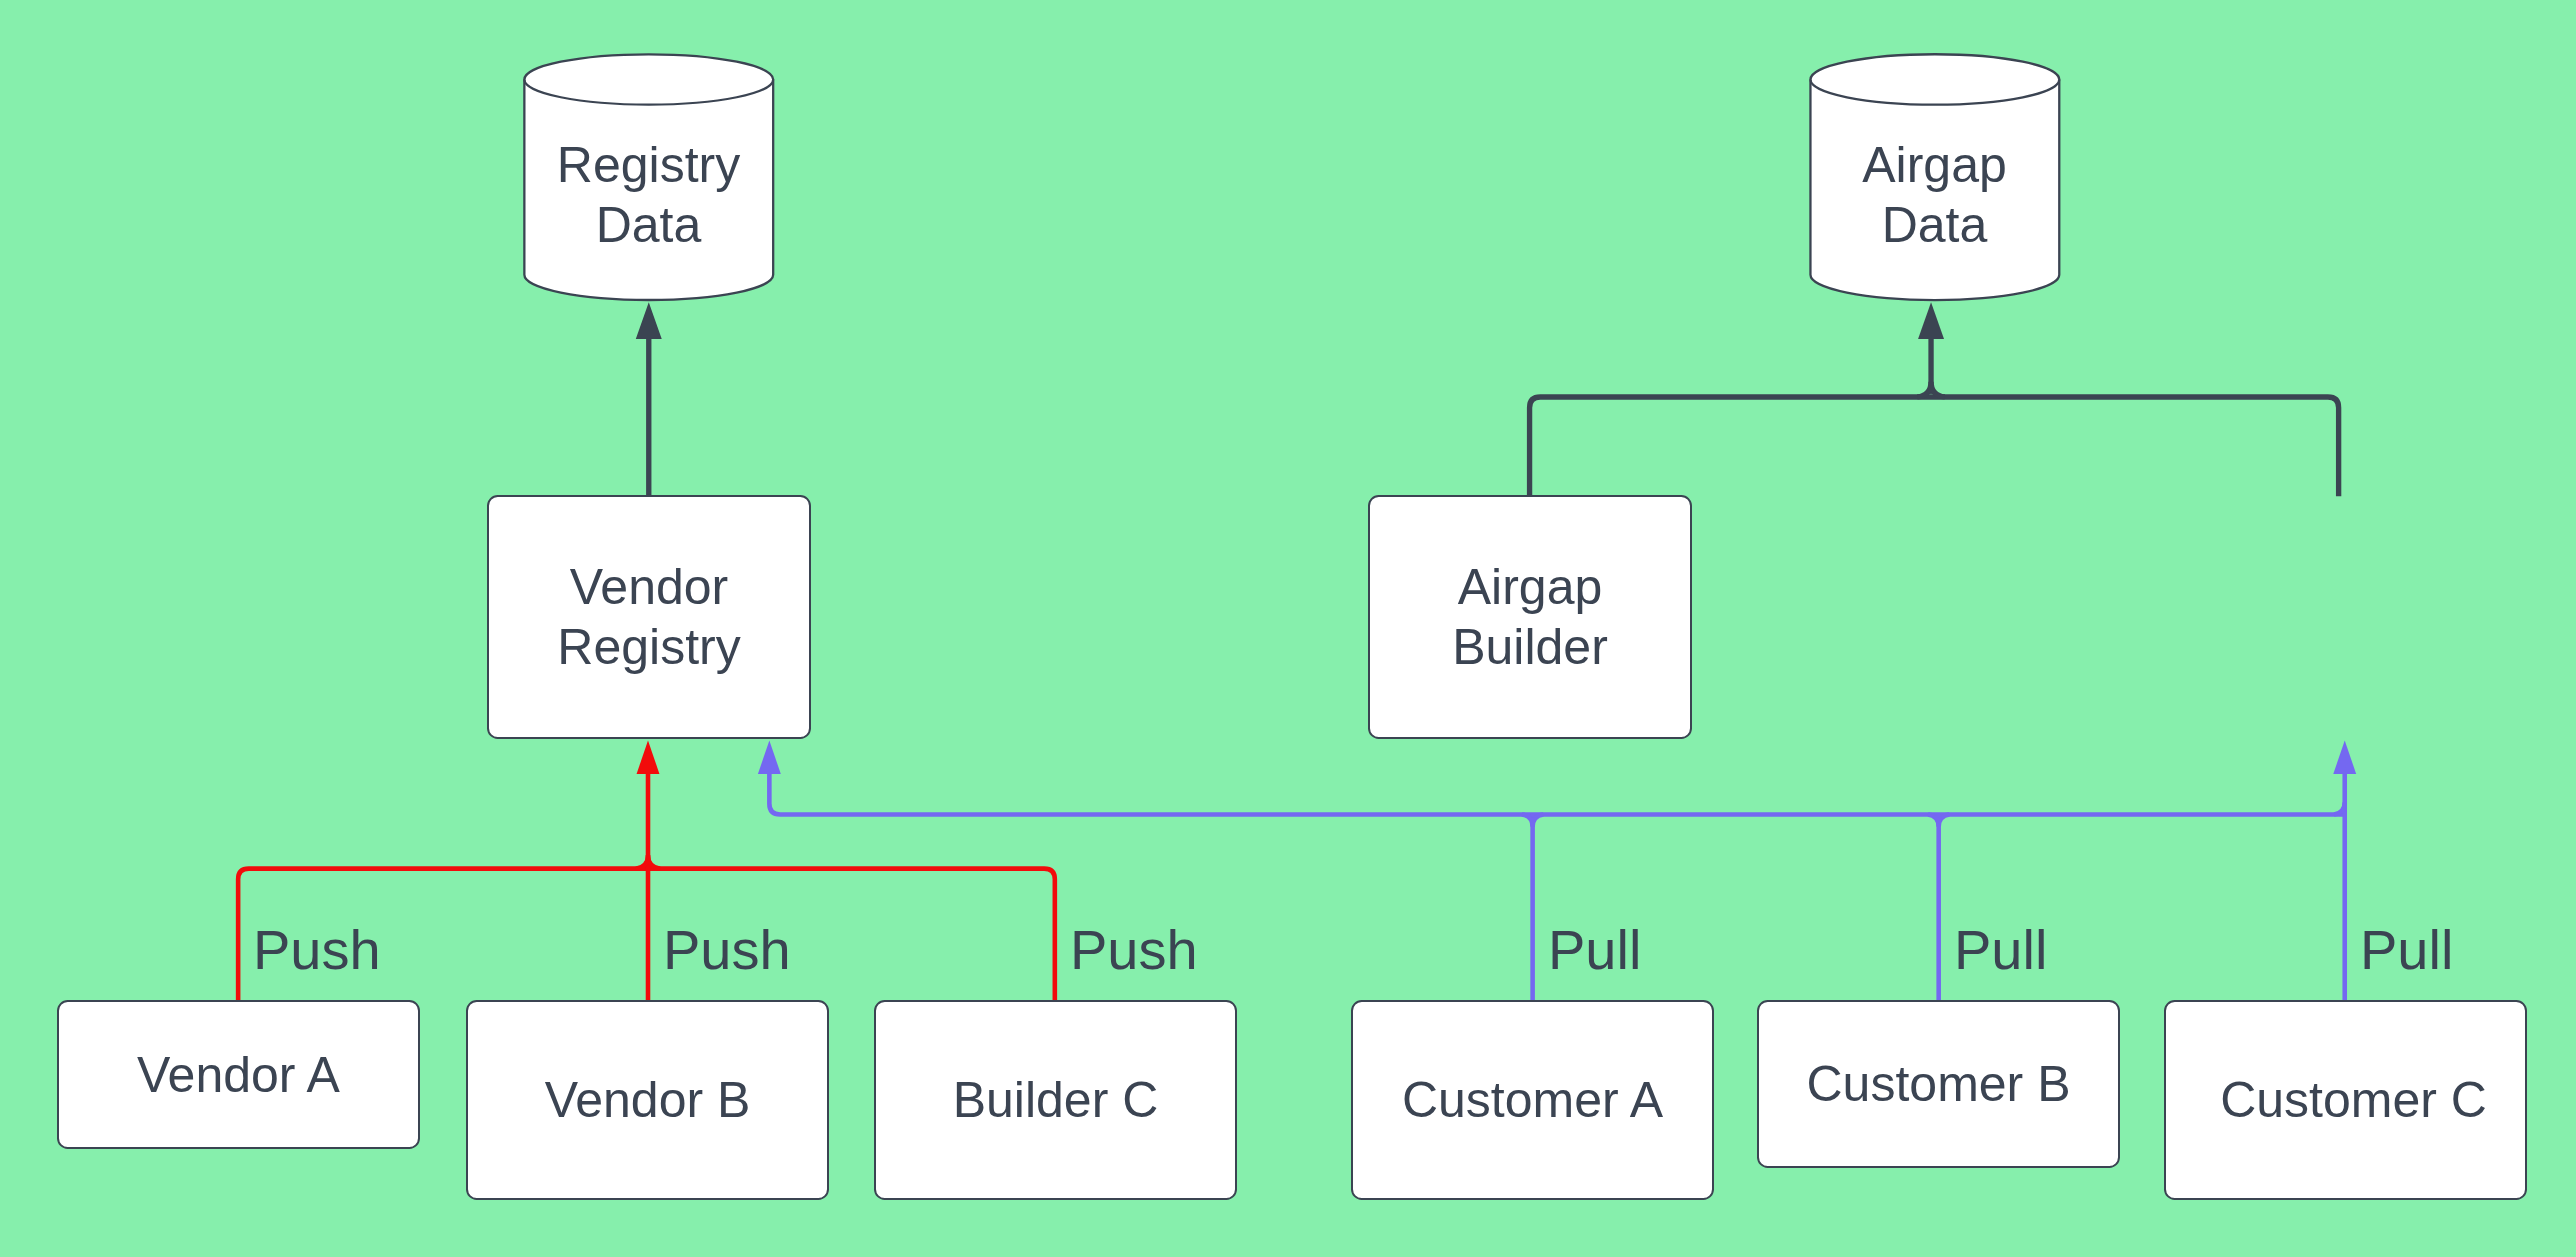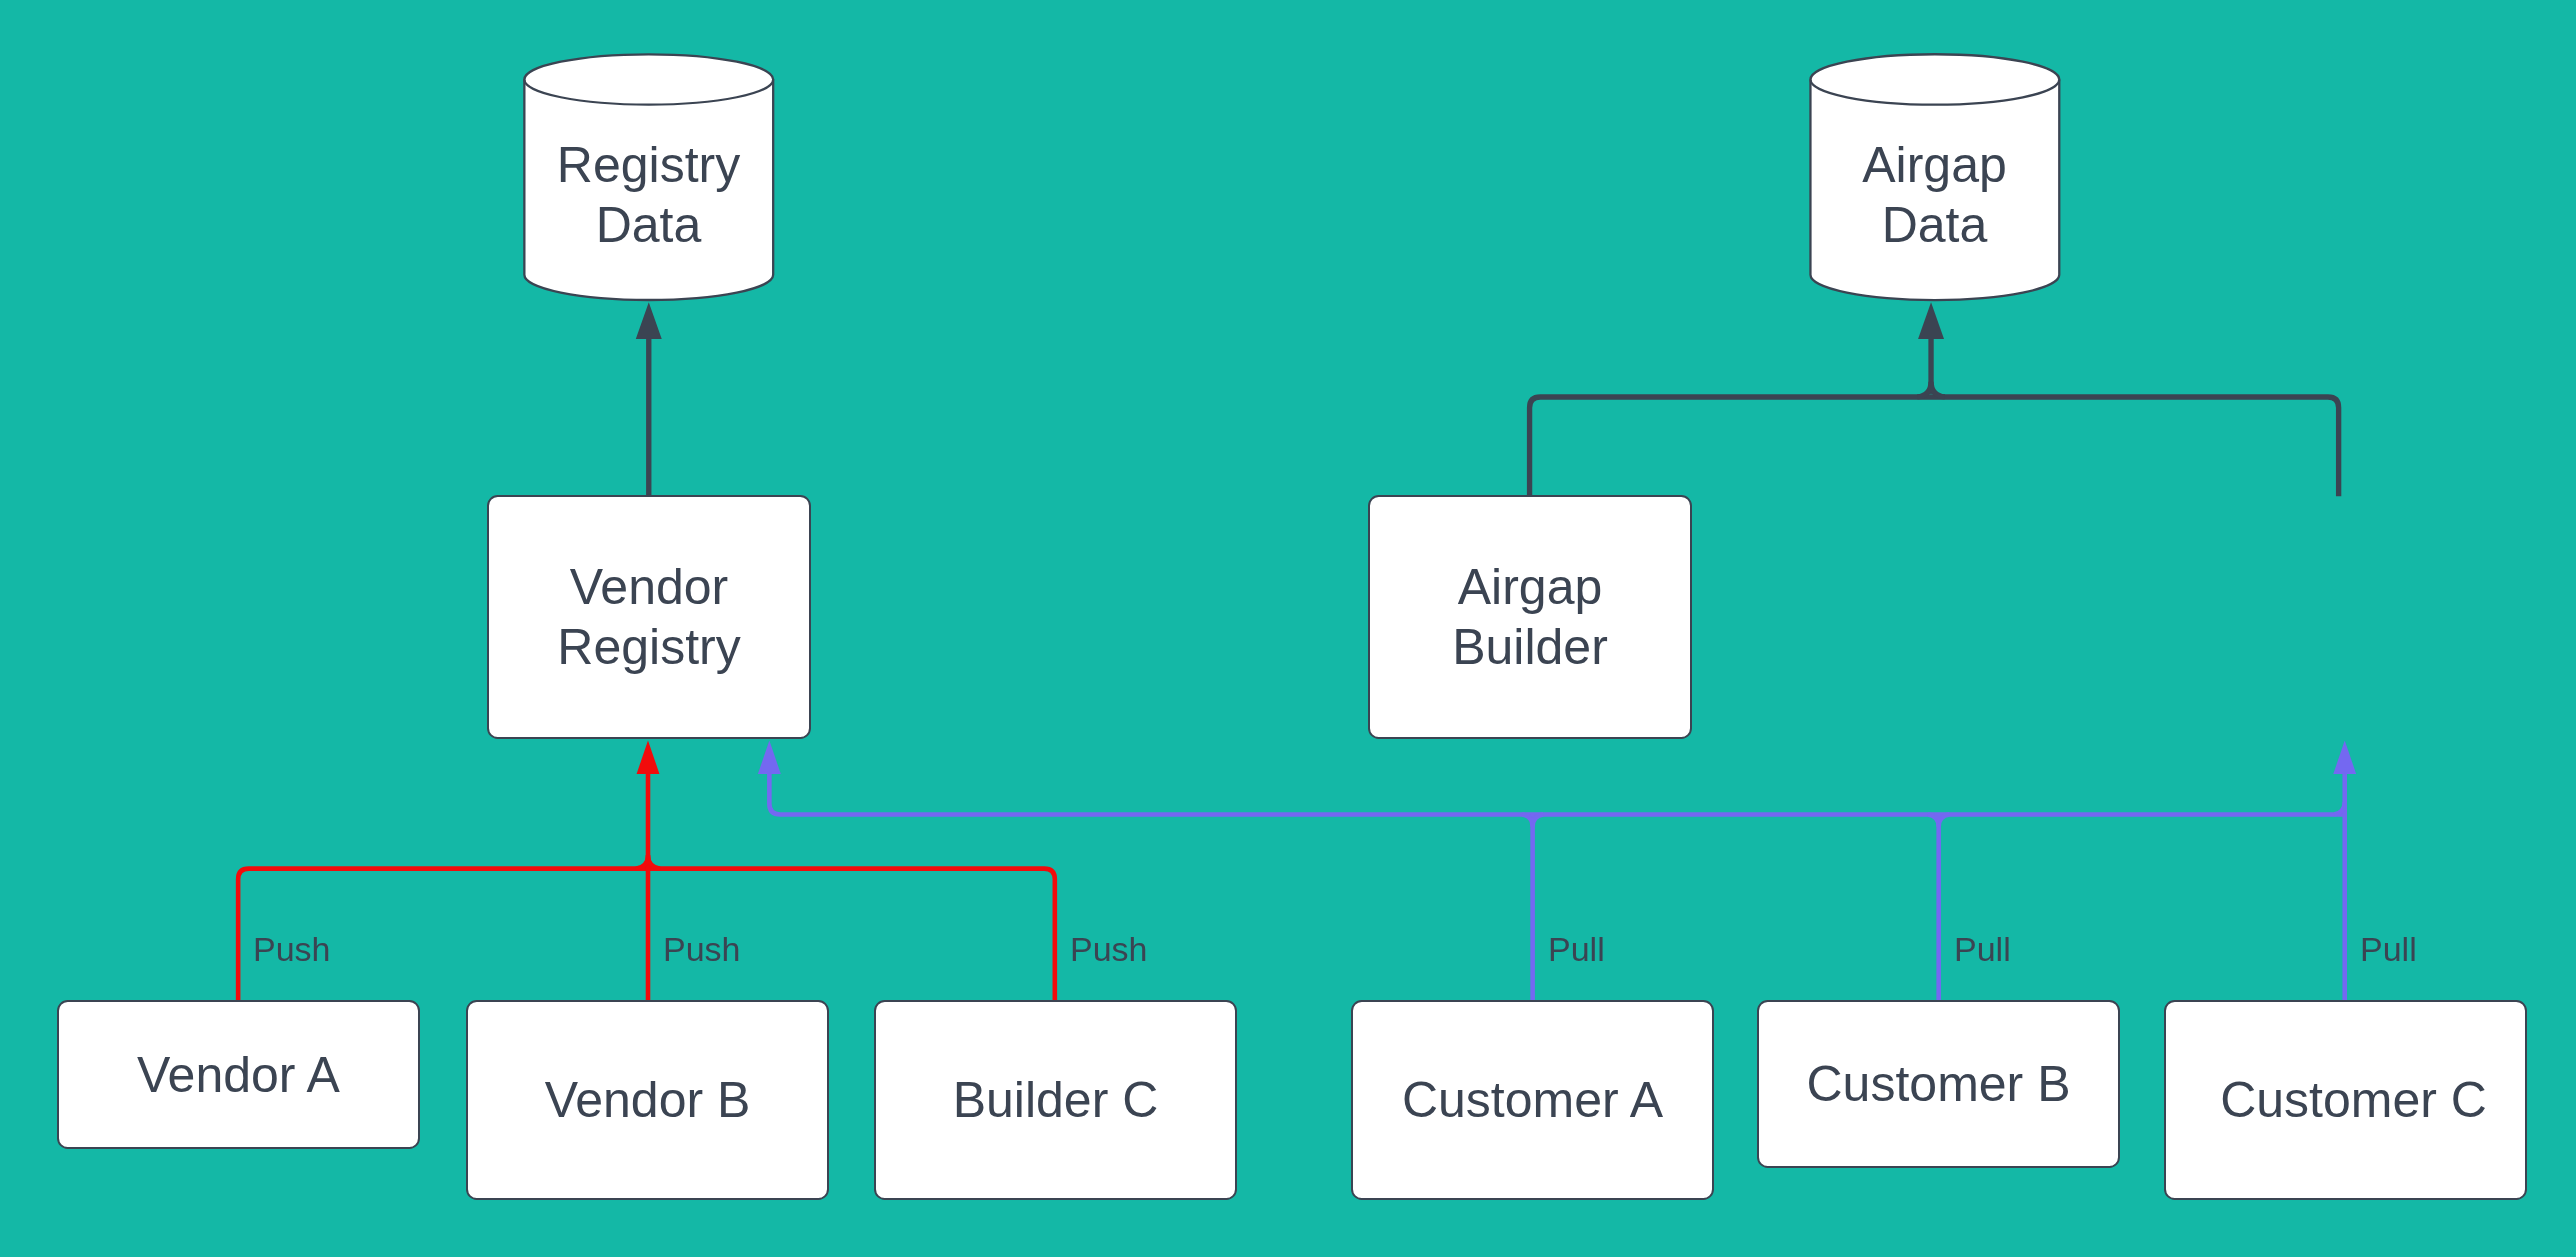--- a/index.html
+++ b/index.html
@@ -1,20 +1,20 @@
 <!DOCTYPE html>
 <html style="font-size:12.2px"><head>
 <meta charset="utf-8">
 <style>
   html, body { margin: 0; padding: 0; background: #ffffff; }
   .canvas {
     position: relative;
     width: 2576px;
     height: 1258px;
-    background: #14b8a6;
+    background: #86efac;
     font-family: "Liberation Sans", sans-serif;
     color: #3b4452;
     overflow: hidden;
   }
   svg.edge-layer {
     position: absolute;
     left: 0; top: 0;
     width: 2576px; height: 1258px;
   }
   .node {
@@ -37,21 +37,21 @@
     flex-direction: column;
     align-items: center;
     justify-content: center;
     text-align: center;
     font-size: 50px;
     line-height: 60px;
     color: #3b4452;
   }
   .edge-label {
     position: absolute;
-    font-size: 34px;
+    font-size: 56px;
     line-height: 55px;
     white-space: nowrap;
     color: #3b4452;
   }
 </style>
 </head>
 <body>
 
 <div class="canvas">
 

